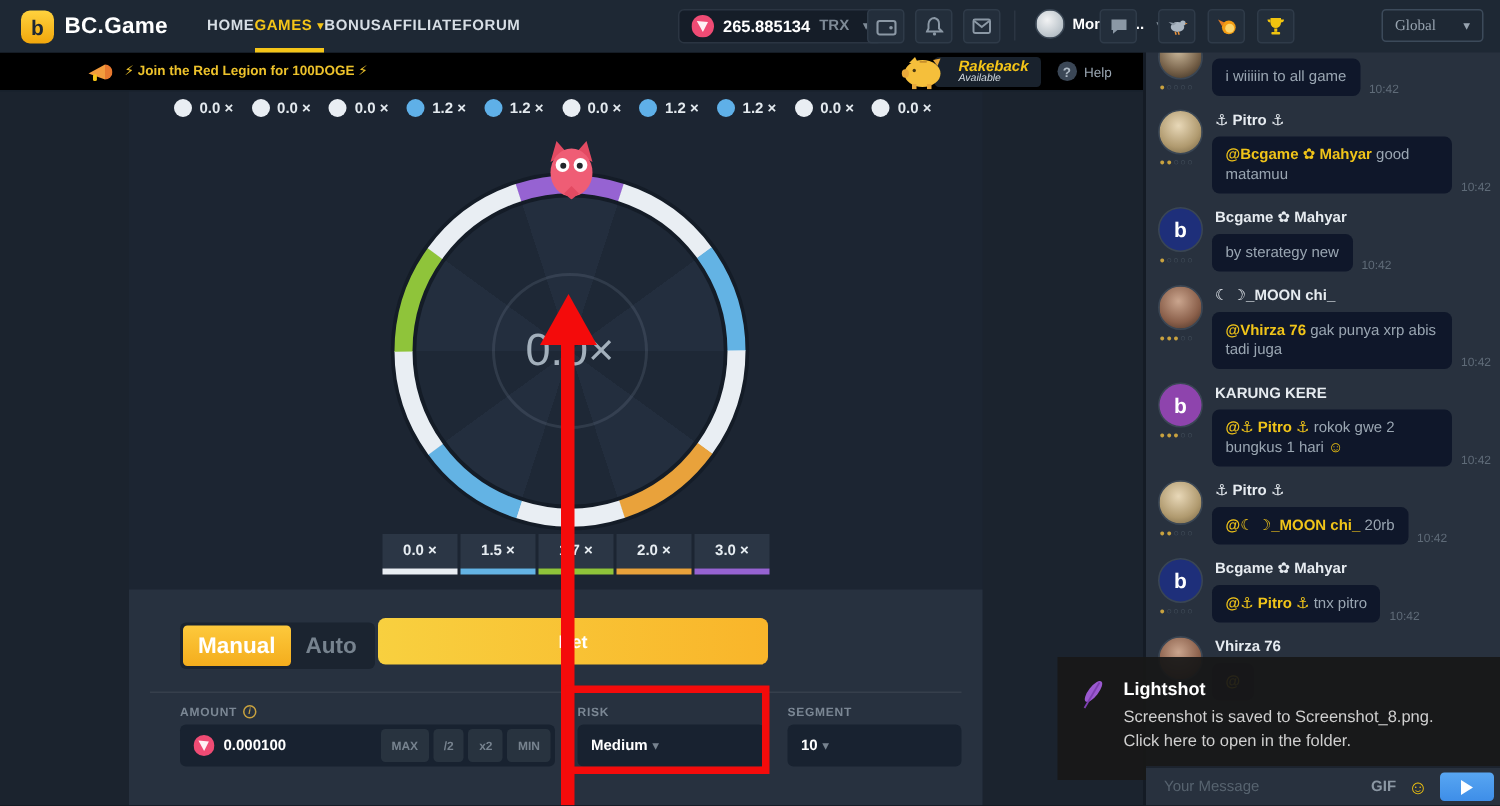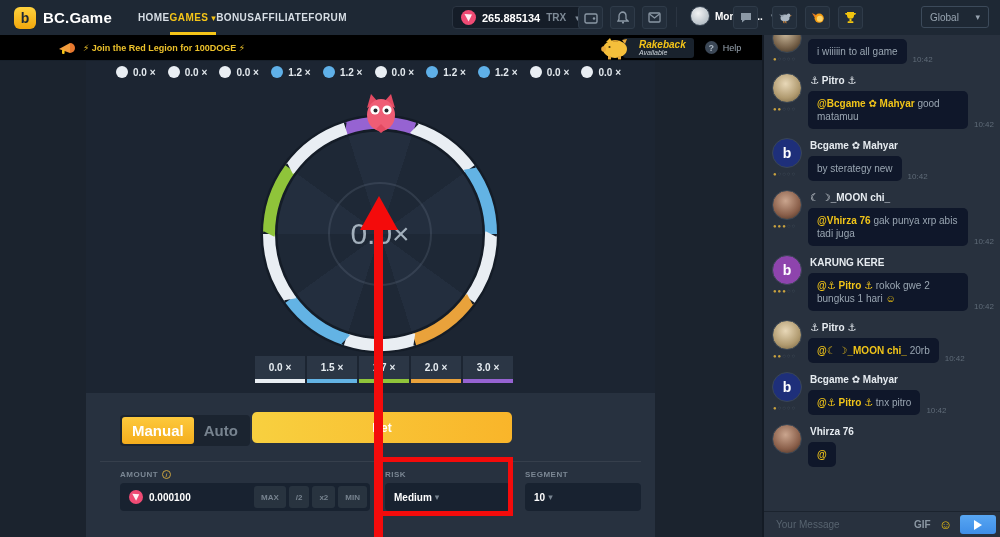--- a/index.html
+++ b/index.html
@@ -20,21 +20,21 @@
   .balance-pill { position:absolute; left:452px; top:6px; height:23px; background:#151d28; border:1px solid #2b3542; border-radius:4px; display:flex; align-items:center; gap:6px; padding:0 8px; }
   .balance-val { color:#fff; font-size:11px; font-weight:bold; }
   .balance-cur { color:#7e8a96; font-size:10px; font-weight:bold; }
   .hdr-iconbtn { width:25px; height:23px; background:#232e3b; border:1px solid #2f3b49; border-radius:3px; display:flex; align-items:center; justify-content:center; }
   .hdr-icons { position:absolute; left:578px; top:6px; display:flex; gap:7px; }
   .hdr-sep { position:absolute; left:676px; top:7px; width:1px; height:20px; background:#2b3542; }
   .user-wrap { position:absolute; left:690px; top:6px; display:flex; align-items:center; gap:5px; }
   .avatar-sm { width:20px; height:20px; border-radius:50%; background:radial-gradient(circle at 40% 35%,#f2f3f4,#b9c2c9 70%,#8f999f); border:1px solid #3a4654; }
   .user-name { color:#fff; font-size:10px; font-weight:bold; }
   .chat-hdr { position:absolute; left:772px; top:6px; display:flex; gap:8px; }
-  .global-btn { position:absolute; left:921px; top:6px; width:68px; height:22px; border:1px solid #3c4a5a; border-radius:3px; display:flex; align-items:center; justify-content:space-between; padding:0 8px; color:#98a4b0; font-size:10px; }
+  .global-btn { position:absolute; left:921px; top:6px; width:68px; height:22px; border:1px solid #3c4a5a; border-radius:3px; display:flex; align-items:center; justify-content:space-between; padding:0 8px; color:#98a4b0; font-size:10px;font-family:Liberation Serif, serif; }
 
   
   .banner { position:absolute; left:0; top:35px; width:762px; height:25px; background:#000000; display:flex; align-items:center; z-index:4; box-shadow:0 1px 0 #17202b; }
   .banner-ico { margin-left:58px; }
   .banner-text { color:#edc22b; font-size:9px; font-weight:bold; margin-left:8px; }
   .rakeback { position:absolute; left:600px; top:0; height:25px; display:flex; align-items:center; gap:5px; }
   .rb-pill { background:#19222d; border-radius:3px; padding:2px 8px 2px 16px; margin-left:-14px; }
   .rb-title { color:#f5c518; font-size:10px; font-weight:bold; font-style:italic; line-height:9px; }
   .rb-sub { color:#cfd6dc; font-size:7px; font-style:italic; }
   .help-circ { width:13px; height:13px; border-radius:50%; background:#3b4756; color:#aeb9c4; font-size:9px; font-weight:bold; display:flex; align-items:center; justify-content:center; margin-left:6px; }
@@ -505,18 +505,29 @@
     <div class="chat-input-bar">
       <input class="chat-input" placeholder="Your Message" style="">
       <span class="gif-btn">GIF</span>
       <span class="emoji-btn">☺</span>
       <div class="send-btn">
           <span class="send-tri"></span>
         </div>
     </div>
   </div>
 
+  <div class="toast">
+    <svg width="20" height="22" viewBox="0 0 20 22">
+        <ellipse cx="10" cy="9" rx="3.2" ry="8.5" fill="#9b59d0" transform="rotate(38 10 9)"></ellipse>
+        <path d="M4 20 L14 3" stroke="#7d3fb0" stroke-width="1.2" fill="none"></path>
+      </svg>
+    <div class="toast-body">
+      <div class="toast-title">Lightshot</div>
+      <div class="toast-line">Screenshot is saved to Screenshot_8.png.</div>
+      <div class="toast-line">Click here to open in the folder.</div>
+    </div>
+  </div>
 
   <div class="anno-shaft"></div>
   <div class="anno-head"></div>
   <div class="anno-rect"></div>
 
 </div>
 
 </body></html>

